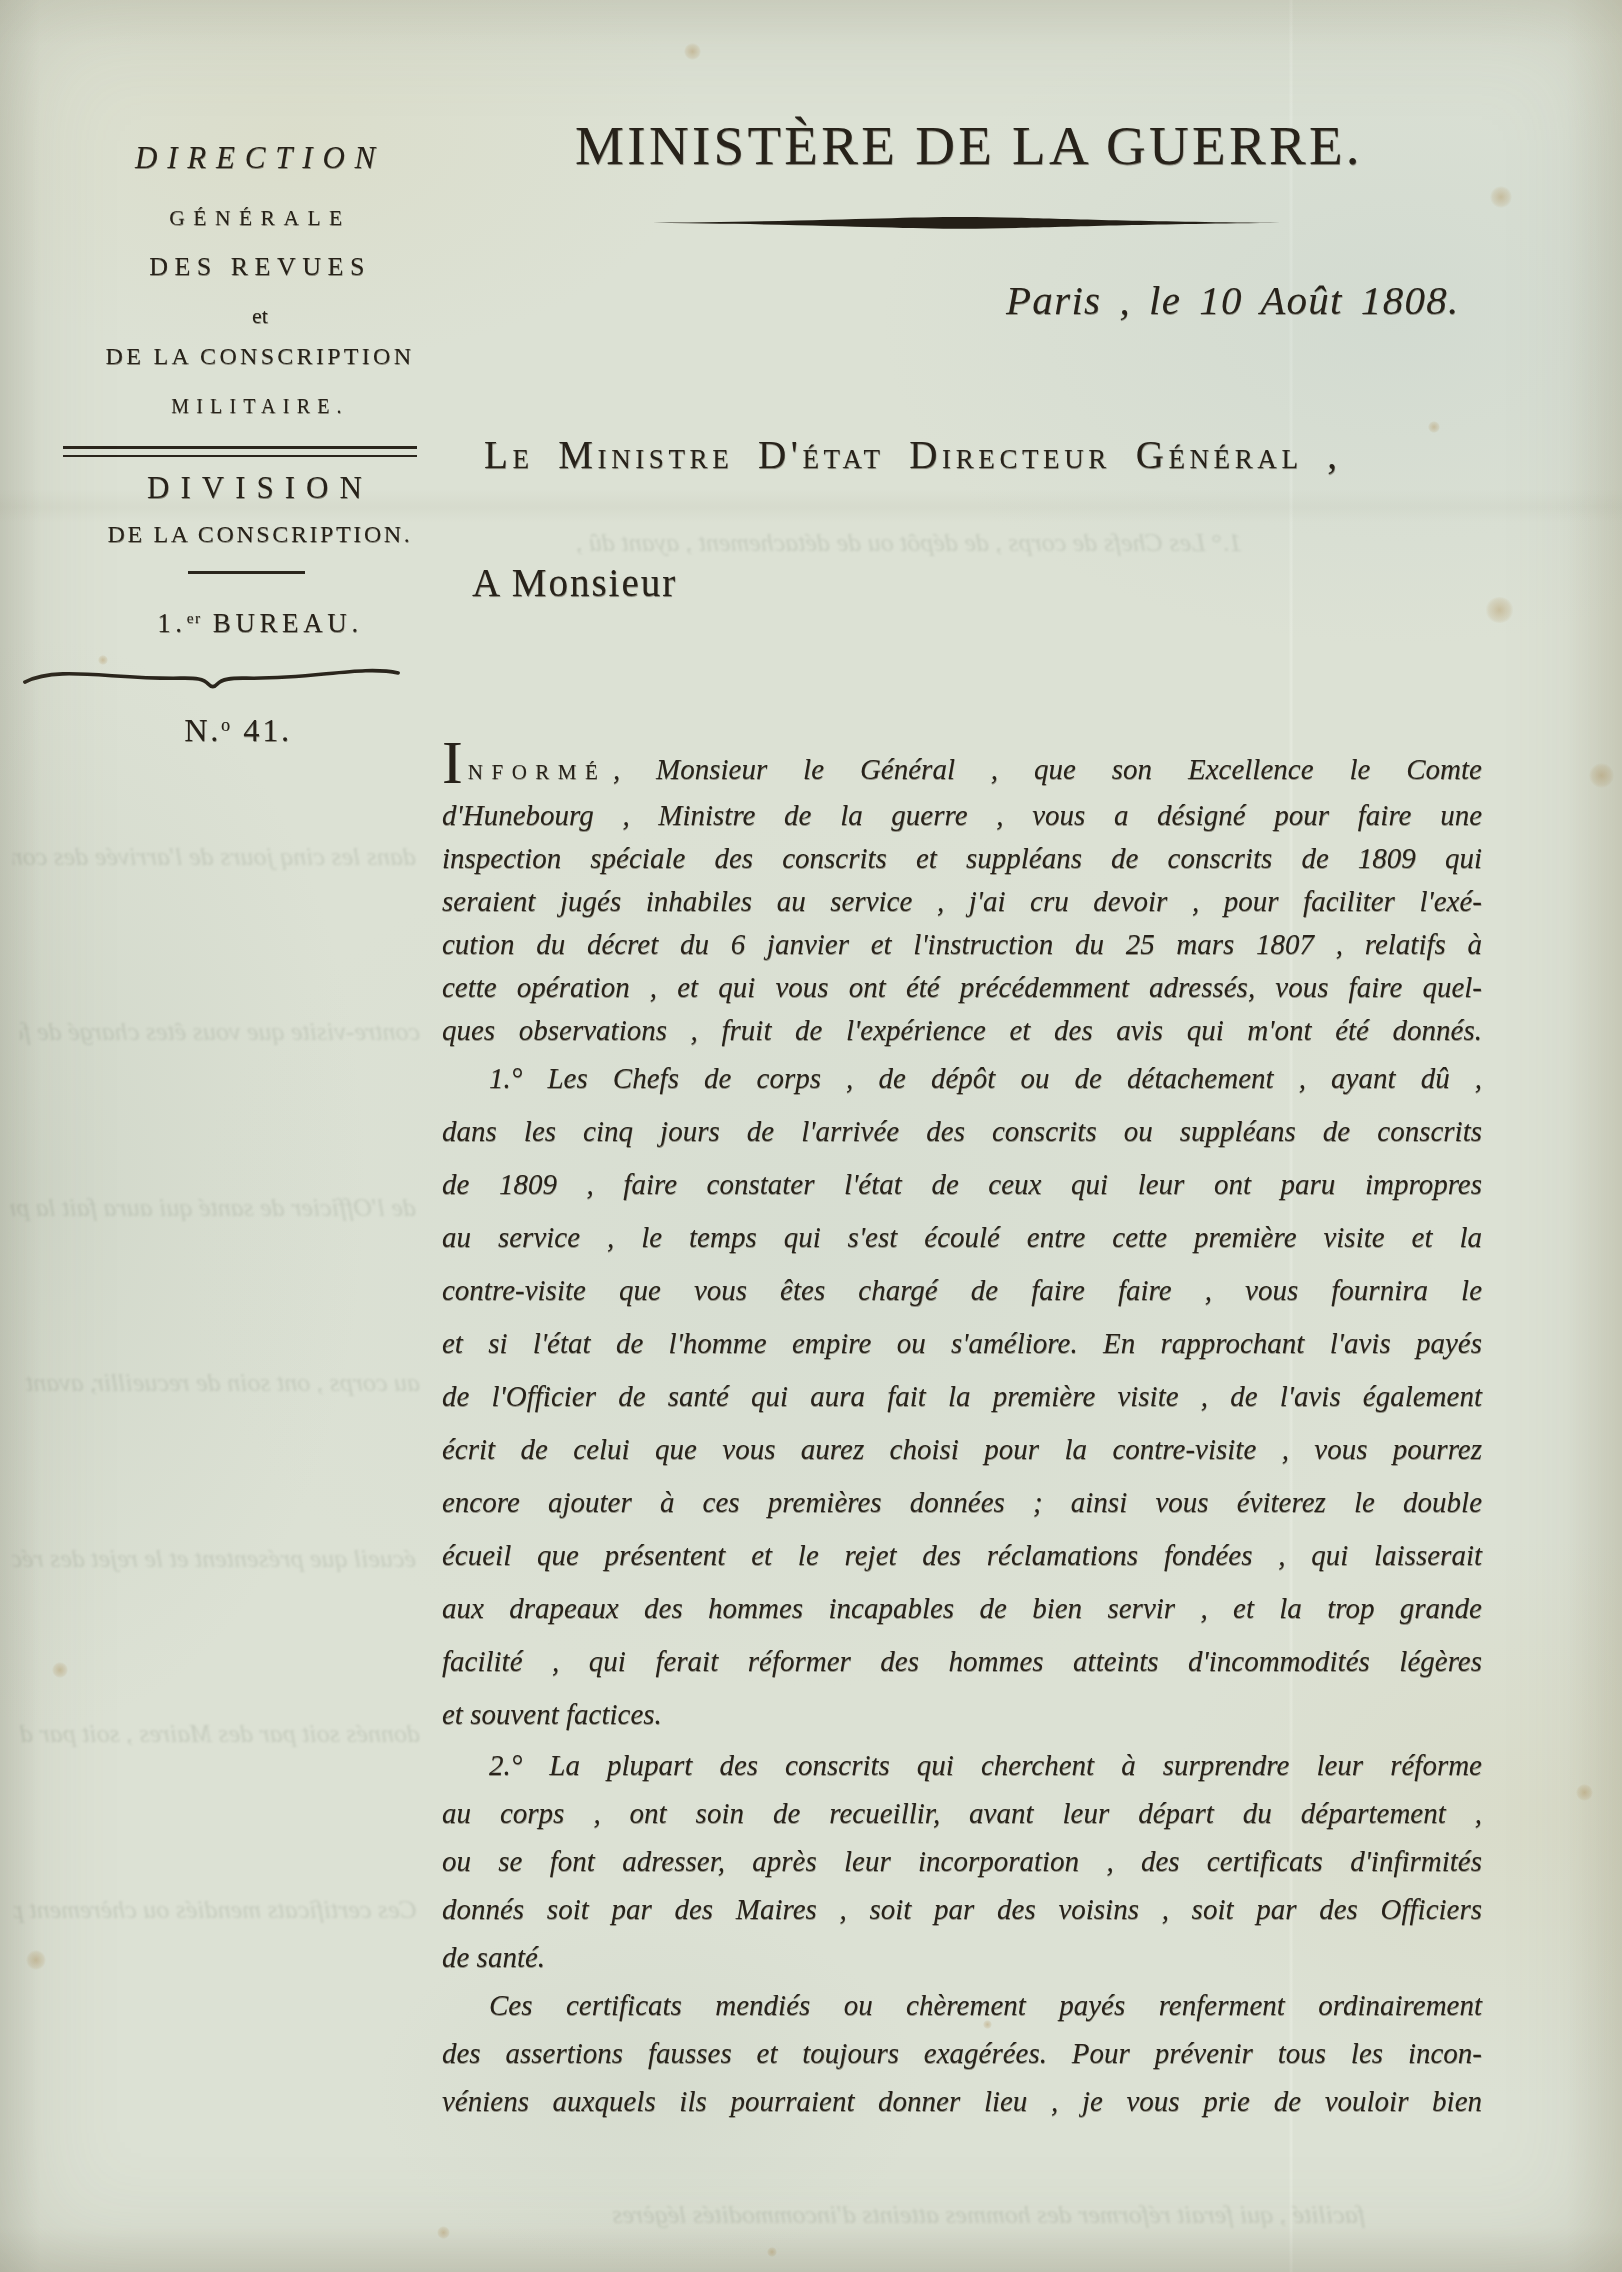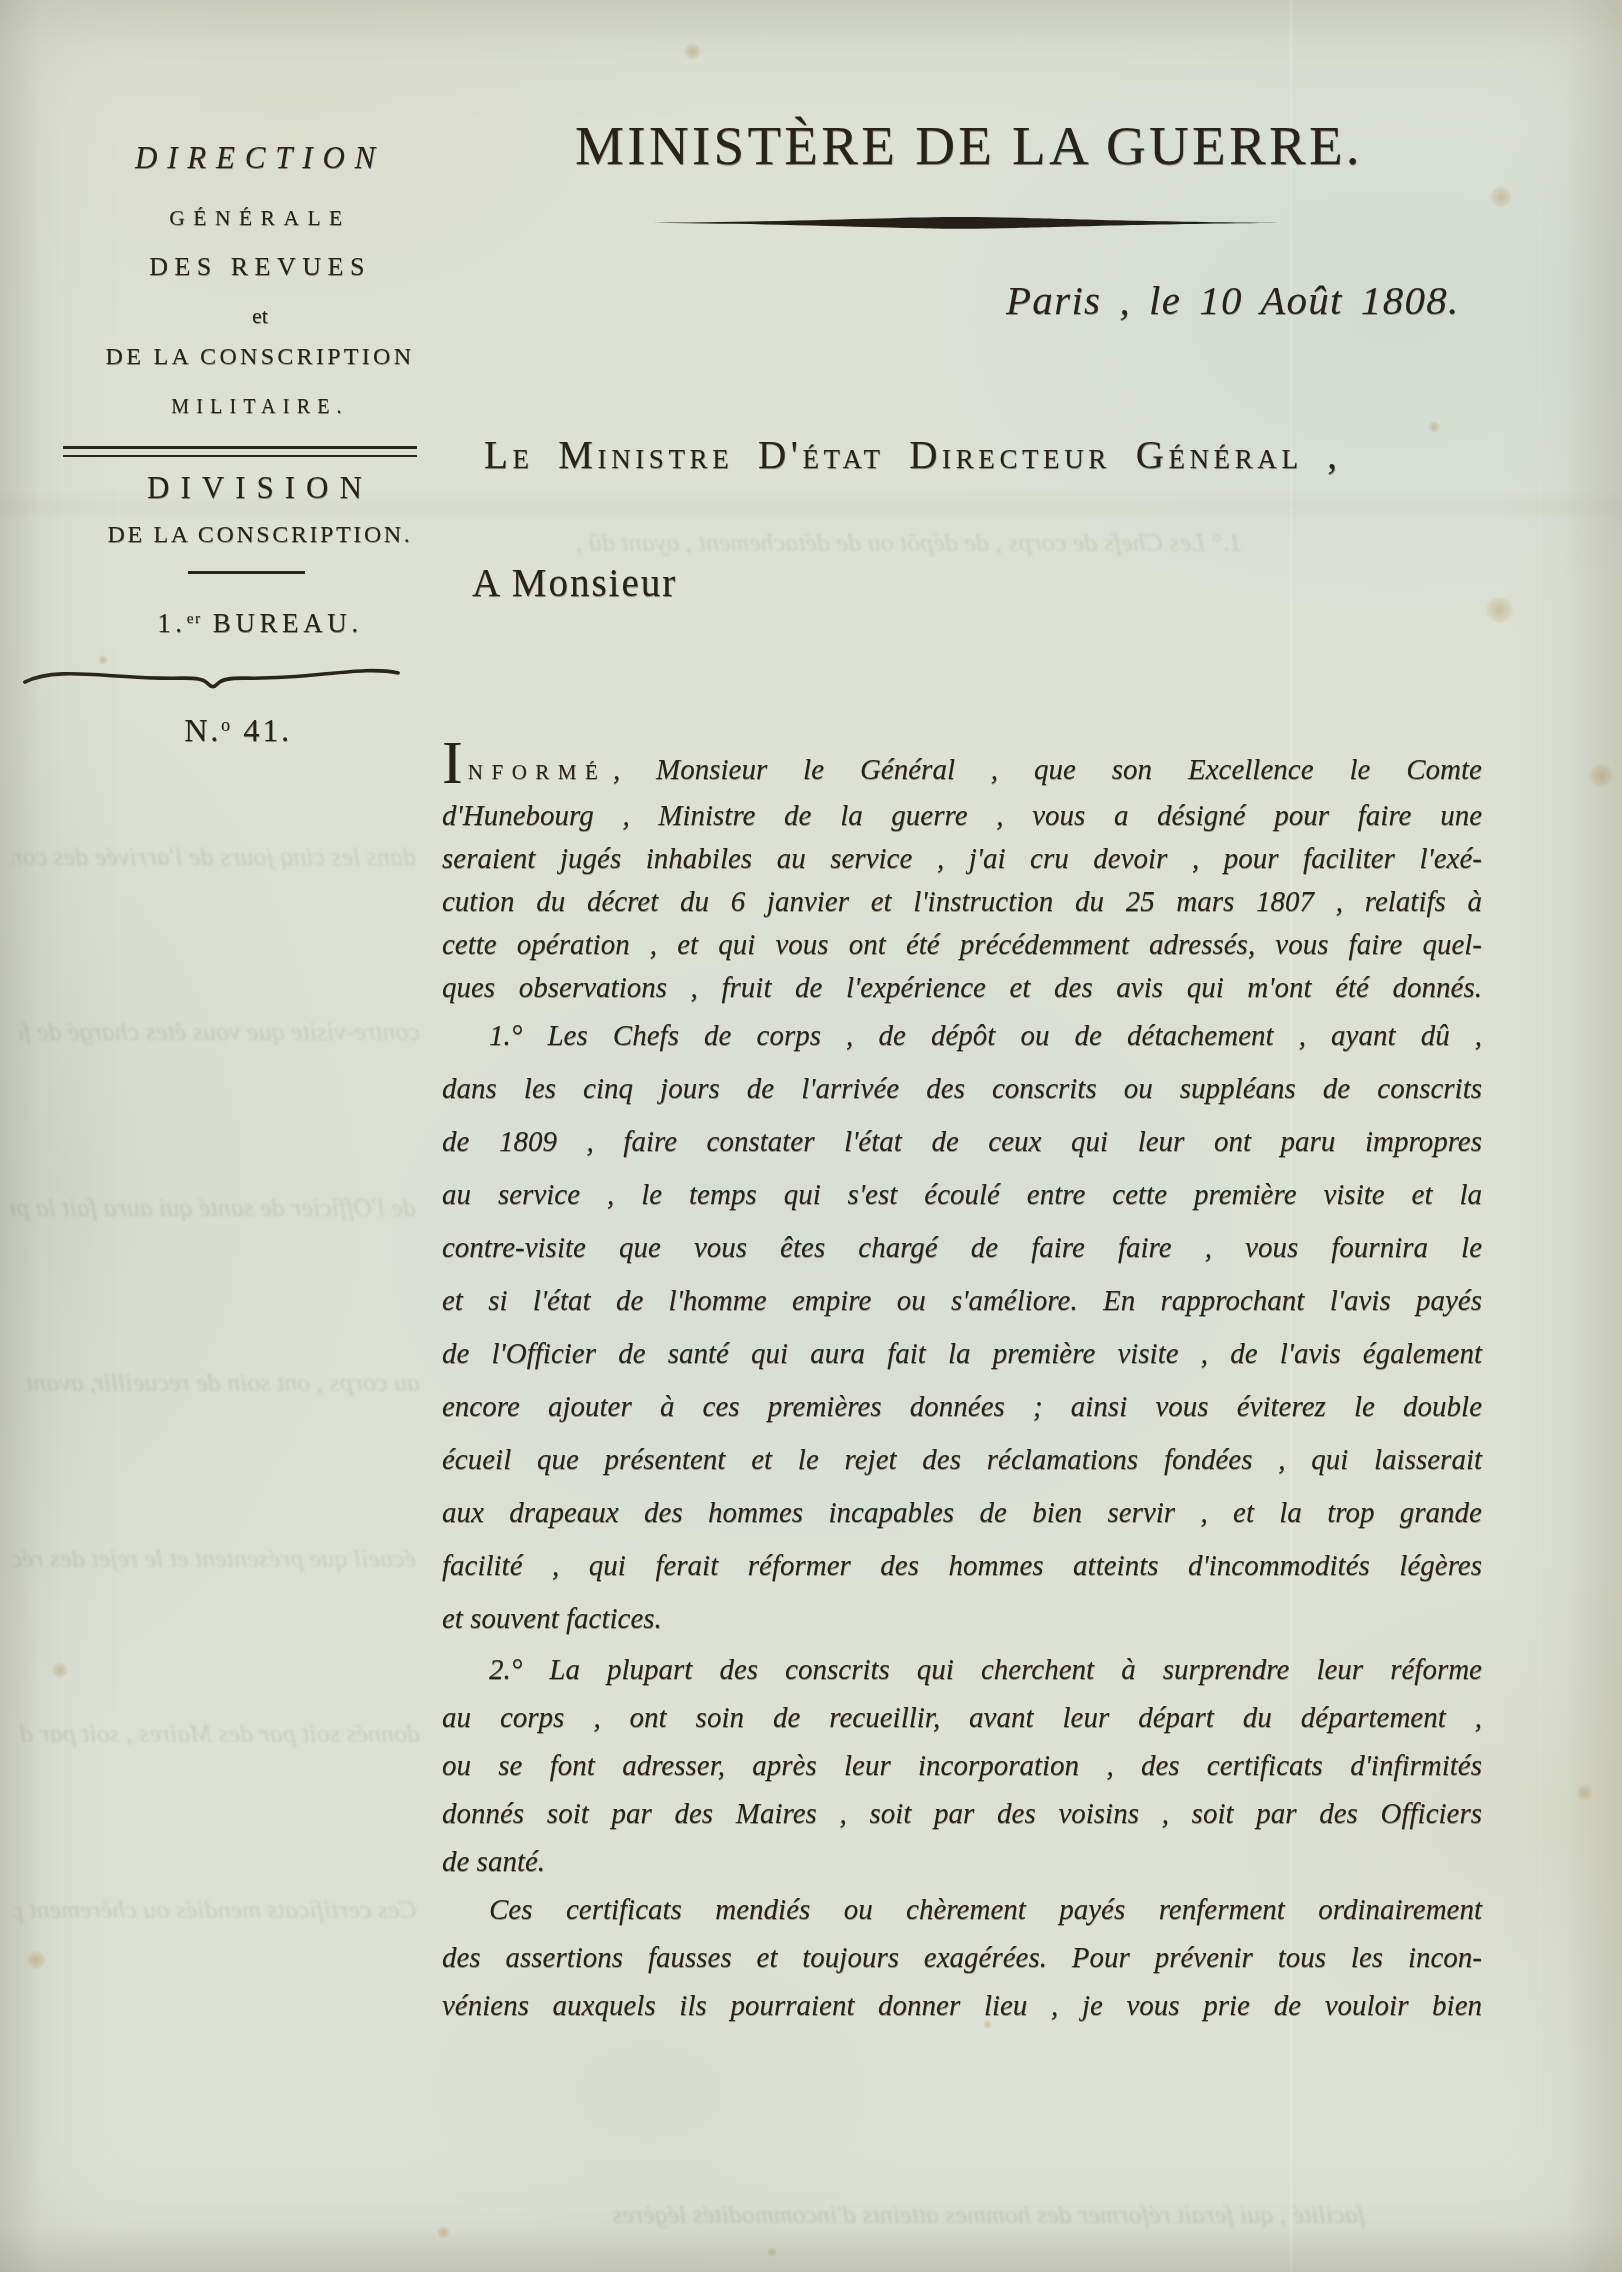--- a/index.html
+++ b/index.html
@@ -128,33 +128,35 @@
   </svg>
   <div class="dateline">Paris , le 10 Août 1808.</div>
 
   <div class="sal-minister">Le Ministre D'état Directeur Général ,</div>
   <div class="sal-addressee">A Monsieur</div>
 
   <div class="body-text">
     <p class="para p1">
       <span class="l"><span class="dropcap">I</span><span class="scword">NFORMÉ</span><span>, Monsieur le Général , que son Excellence le Comte</span></span>
       <span class="l">d'Hunebourg , Ministre de la guerre , vous a désigné pour faire une</span>
+      <span class="l">inspection spéciale des conscrits et suppléans de conscrits de 1809 qui</span>
       <span class="l">seraient jugés inhabiles au service , j'ai cru devoir , pour faciliter l'exé-</span>
       <span class="l">cution du décret du 6 janvier et l'instruction du 25 mars 1807 , relatifs à</span>
       <span class="l">cette opération , et qui vous ont été précédemment adressés, vous faire quel-</span>
       <span class="l">ques observations , fruit de l'expérience et des avis qui m'ont été donnés.</span>
     </p>
     <p class="para p2">
       <span class="l ind">1.° Les Chefs de corps , de dépôt ou de détachement , ayant dû ,</span>
       <span class="l">dans les cinq jours de l'arrivée des conscrits ou suppléans de conscrits</span>
       <span class="l">de 1809 , faire constater l'état de ceux qui leur ont paru impropres</span>
       <span class="l">au service , le temps qui s'est écoulé entre cette première visite et la</span>
       <span class="l">contre-visite que vous êtes chargé de faire faire , vous fournira le</span>
       <span class="l">et si l'état de l'homme empire ou s'améliore. En rapprochant l'avis payés</span>
       <span class="l">de l'Officier de santé qui aura fait la première visite , de l'avis également</span>
+      <span class="l">écrit de celui que vous aurez choisi pour la contre-visite , vous pourrez</span>
       <span class="l">encore ajouter à ces premières données ; ainsi vous éviterez le double</span>
       <span class="l">écueil que présentent et le rejet des réclamations fondées , qui laisserait</span>
       <span class="l">aux drapeaux des hommes incapables de bien servir , et la trop grande</span>
       <span class="l">facilité , qui ferait réformer des hommes atteints d'incommodités légères</span>
       <span class="l short">et souvent factices.</span>
     </p>
     <p class="para p3">
       <span class="l ind">2.° La plupart des conscrits qui cherchent à surprendre leur réforme</span>
       <span class="l">au corps , ont soin de recueillir, avant leur départ du département ,</span>
       <span class="l">ou se font adresser, après leur incorporation , des certificats d'infirmités</span>

